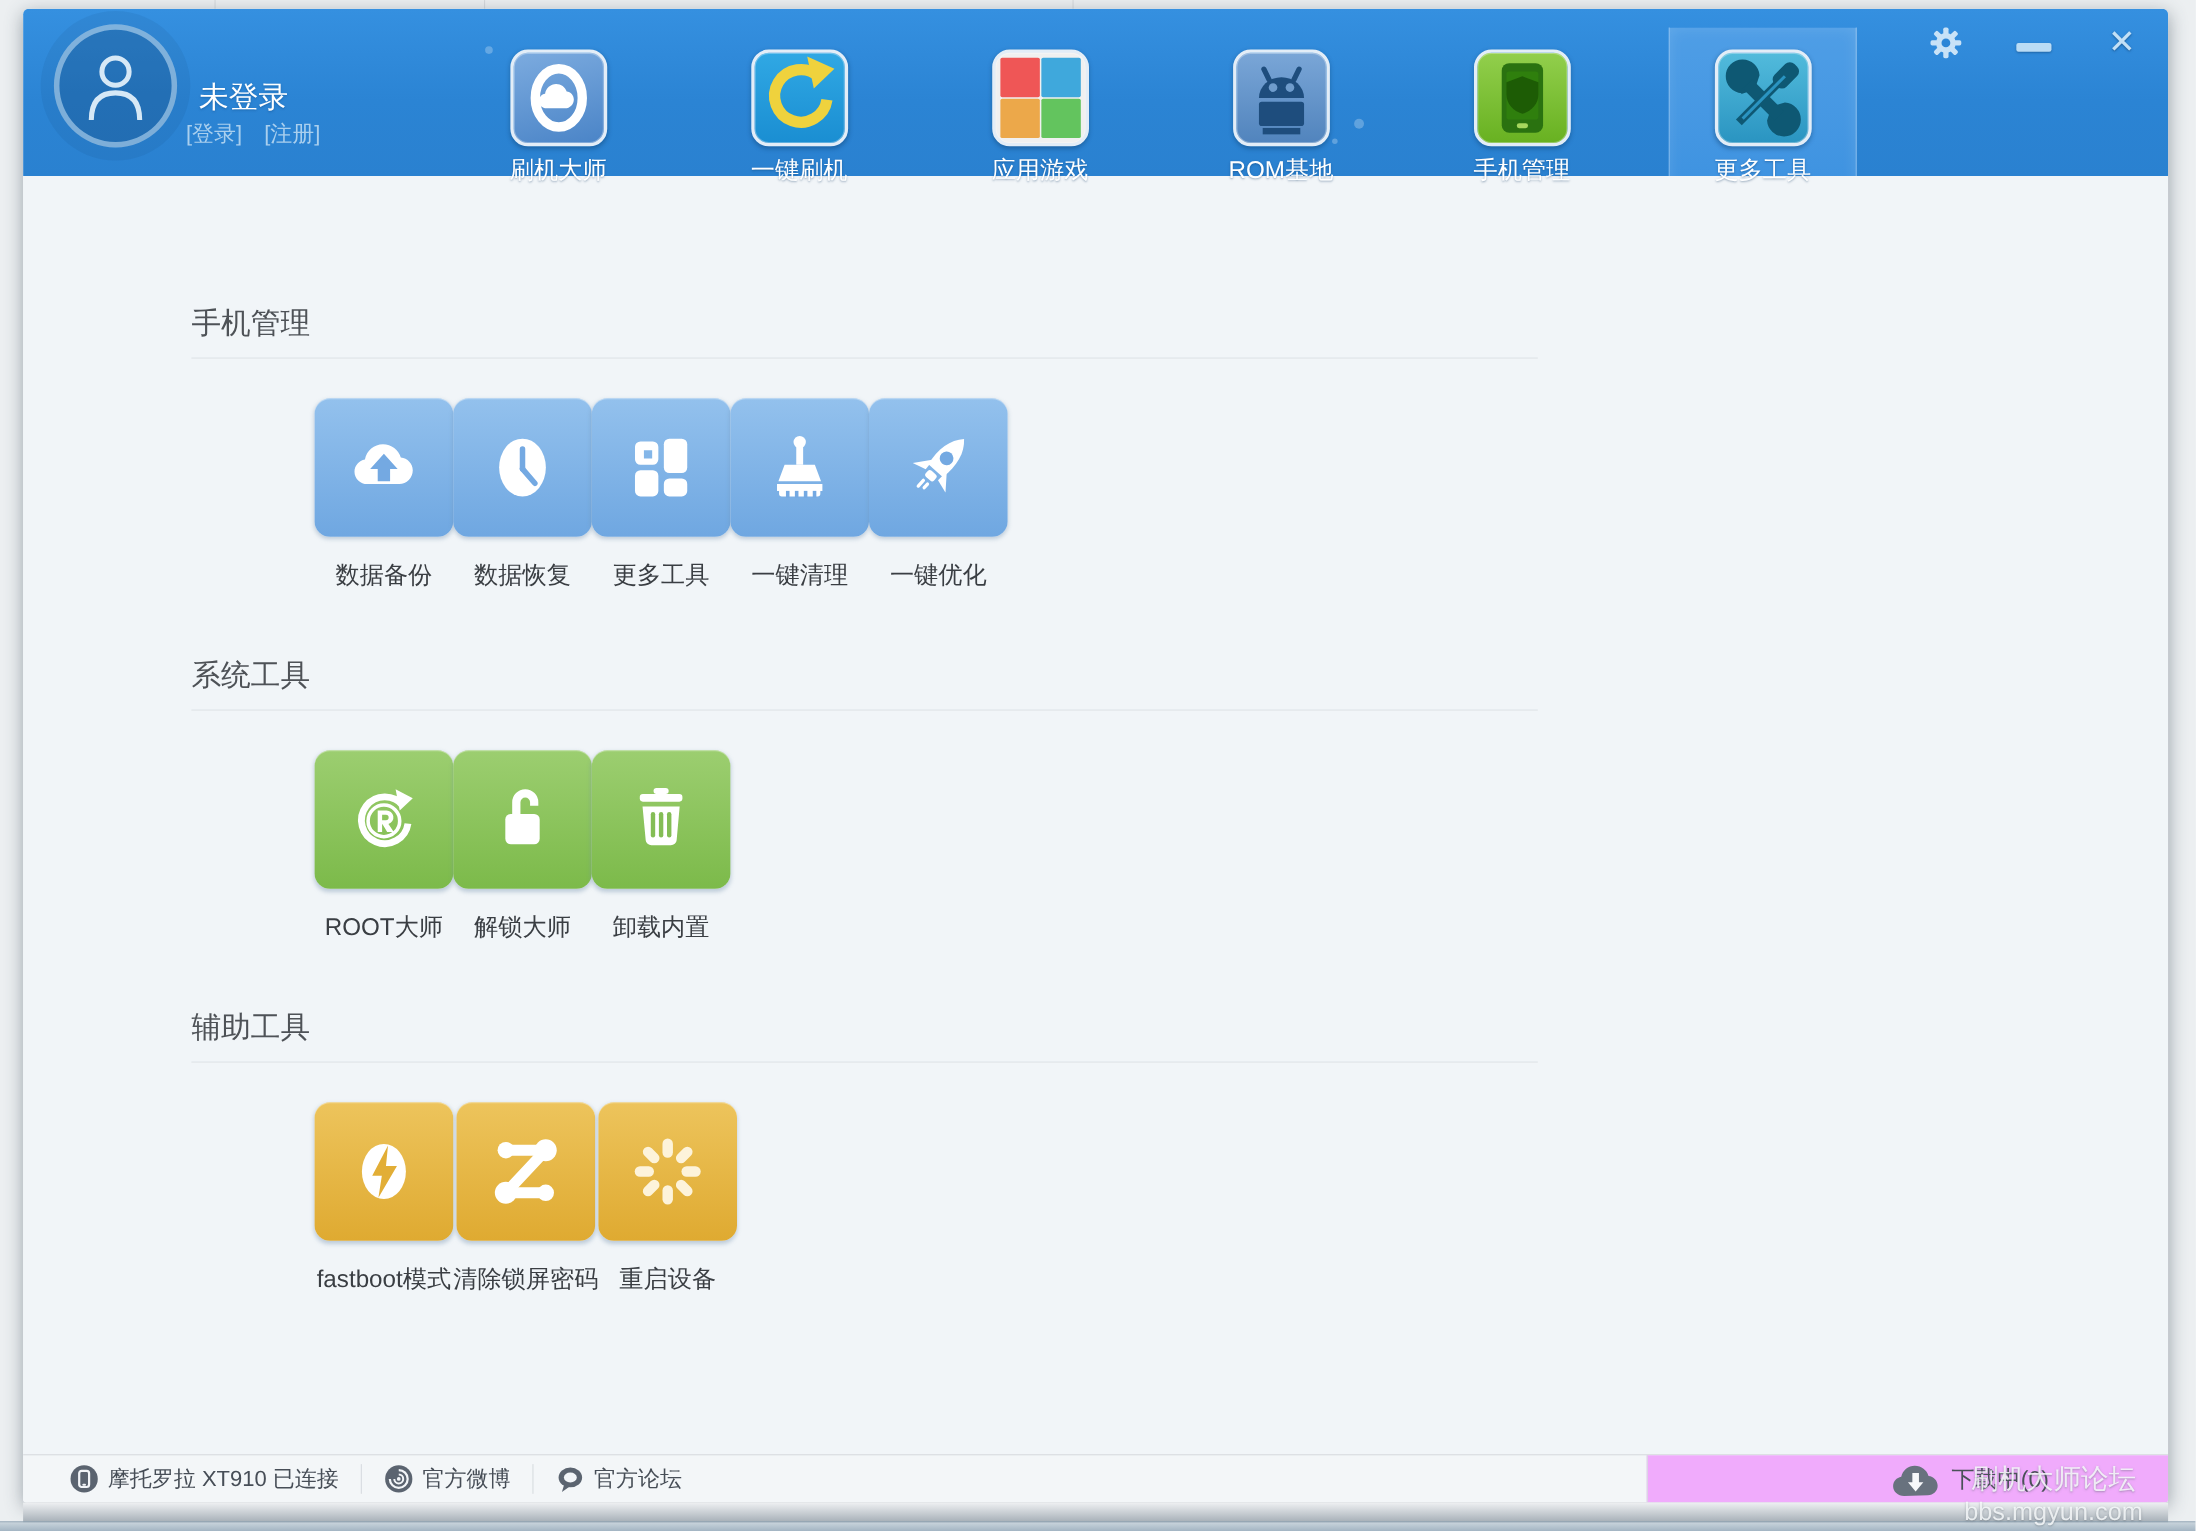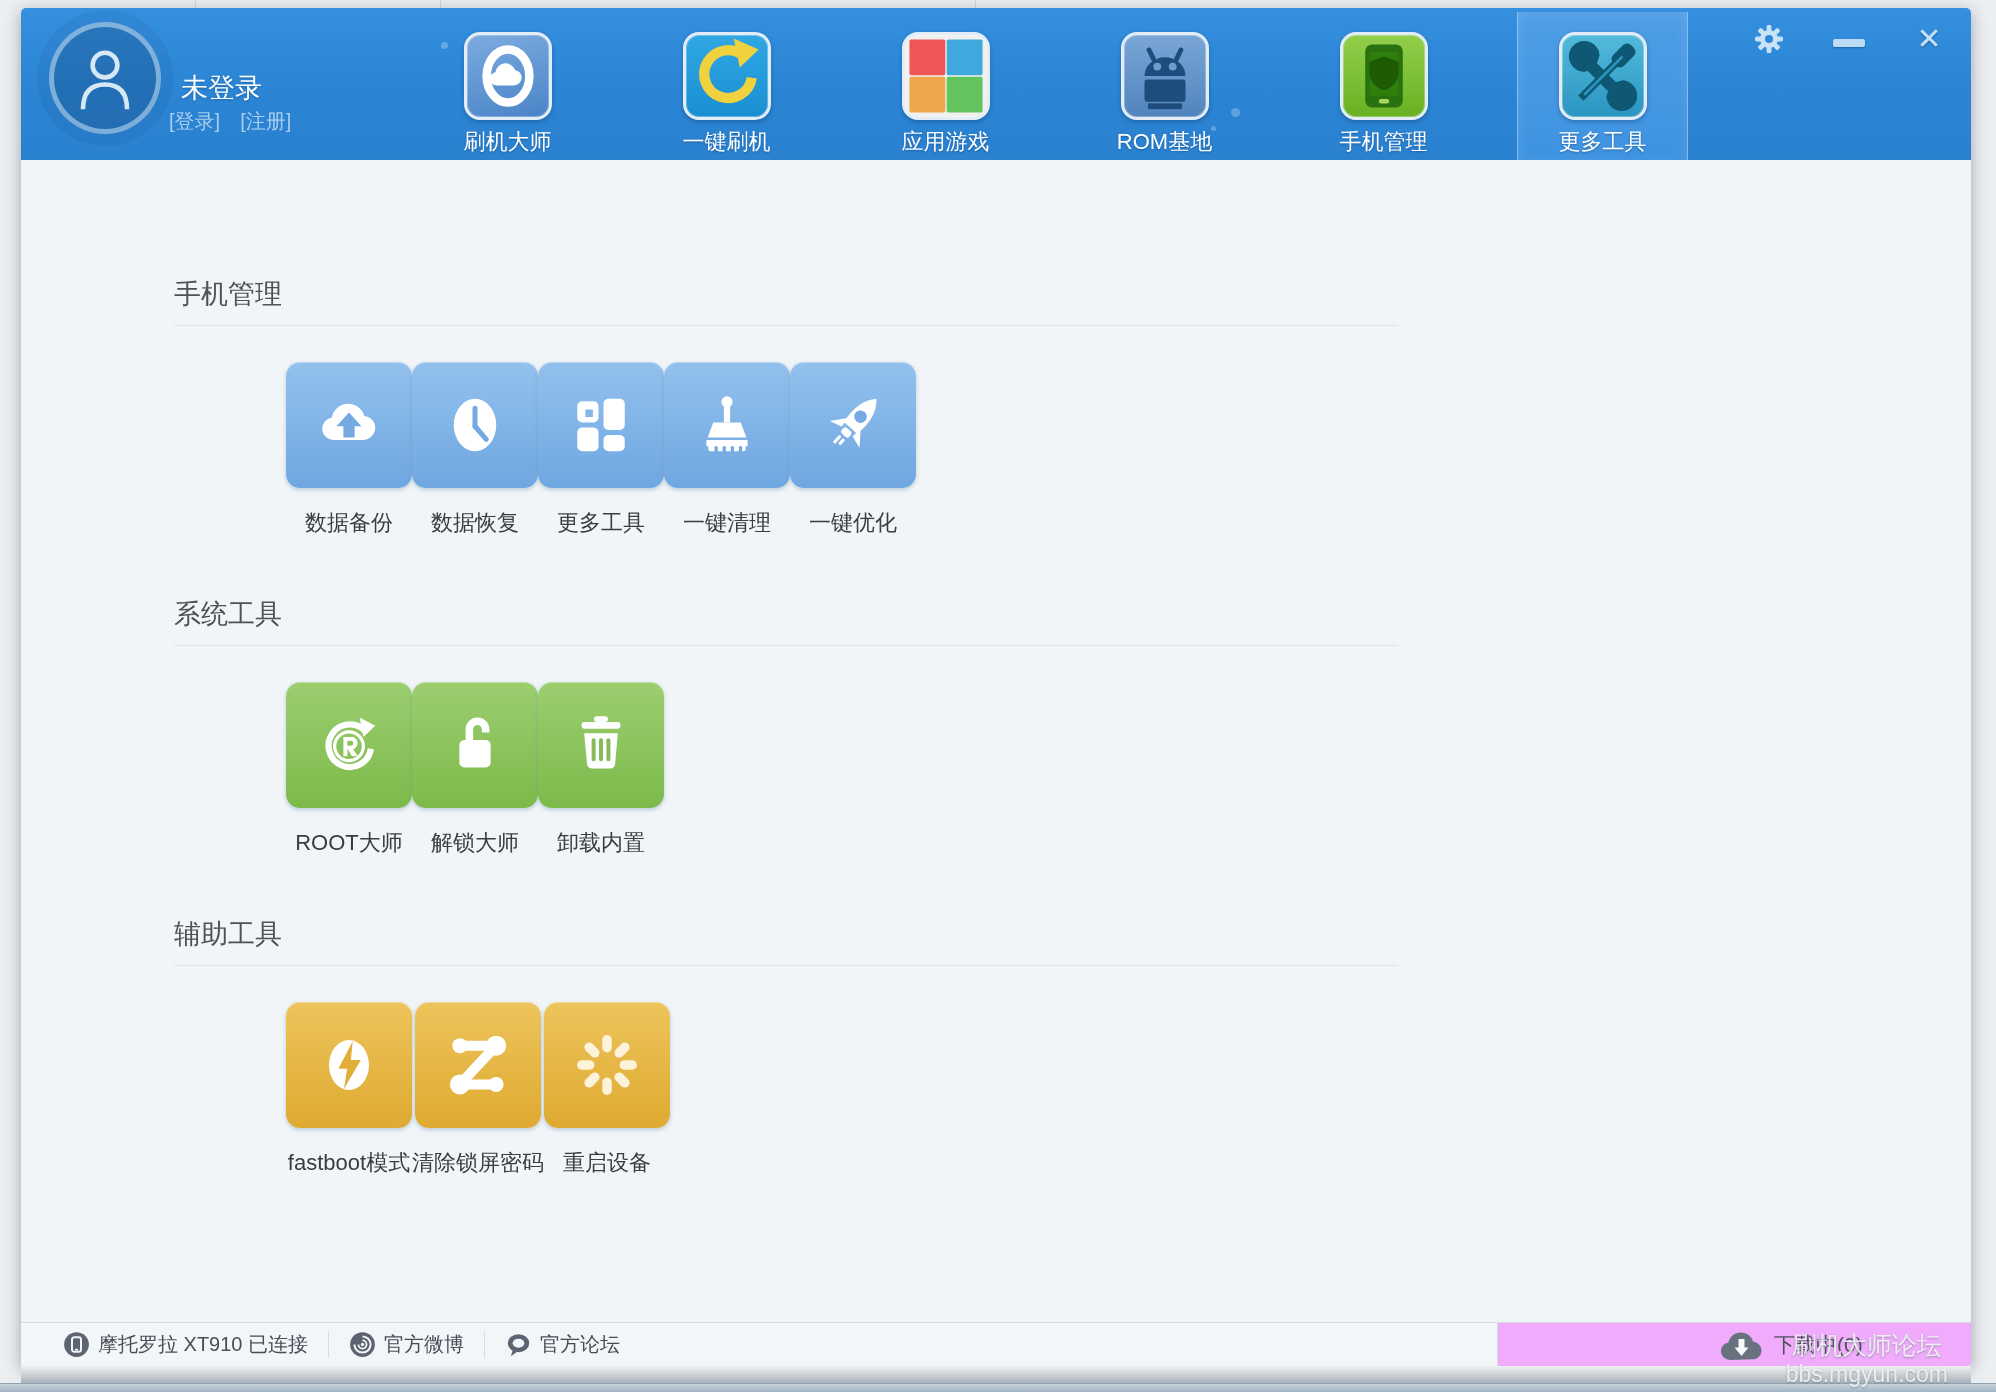--- a/index.html
+++ b/index.html
@@ -21,21 +21,21 @@
   .avatar-wrap { position:absolute; left:18px; top:10px; width:132px; height:132px; }
   .avatar { position:absolute; left:10px; top:4px; width:112px; height:112px; border-radius:50%;
     background:rgba(16,62,108,.30); border:5px solid rgba(200,227,248,.55);
     box-shadow:0 0 0 12px rgba(10,50,90,.08); display:flex; align-items:center; justify-content:center; cursor:pointer; }
   .user-name { position:absolute; left:160px; top:62px; font-size:27px; color:#ffffff;
     text-shadow:0 1px 2px rgba(0,50,100,.35); white-space:nowrap; }
   .user-links { position:absolute; left:148px; top:100px; display:flex; gap:20px; }
   .user-links span { font-size:20px; color:#a9cfee; cursor:pointer; white-space:nowrap; }
 
   
-  .nav { position:absolute; left:377px; top:4px; height:152px; display:flex; }
+  .nav { position:absolute; left:377px; top:17px; height:152px; display:flex; }
   .tab { position:relative; width:219px; height:152px; display:flex; flex-direction:column; align-items:center; cursor:pointer; }
   .tab-hl { display:none; position:absolute; left:24px; right:24px; top:0; bottom:0;
     background:linear-gradient(180deg,#4f9ee6,#3d92e0);
     border-left:1px solid rgba(255,255,255,.35); border-right:1px solid rgba(255,255,255,.35);
     box-shadow:inset 0 0 14px rgba(255,255,255,.12); }
   .tab.active .tab-hl { display:block; }
   .tab-tile { position:relative; z-index:2; margin-top:20px; width:88px; height:88px; border-radius:16px;
     border:3px solid #e3edf7; box-shadow:0 2px 4px rgba(10,50,90,.35), inset 0 0 0 1px rgba(255,255,255,.3);
     display:flex; align-items:center; justify-content:center; }
   .tile-flash-master  { background:linear-gradient(165deg,#7cabdf,#4a84c7); }

